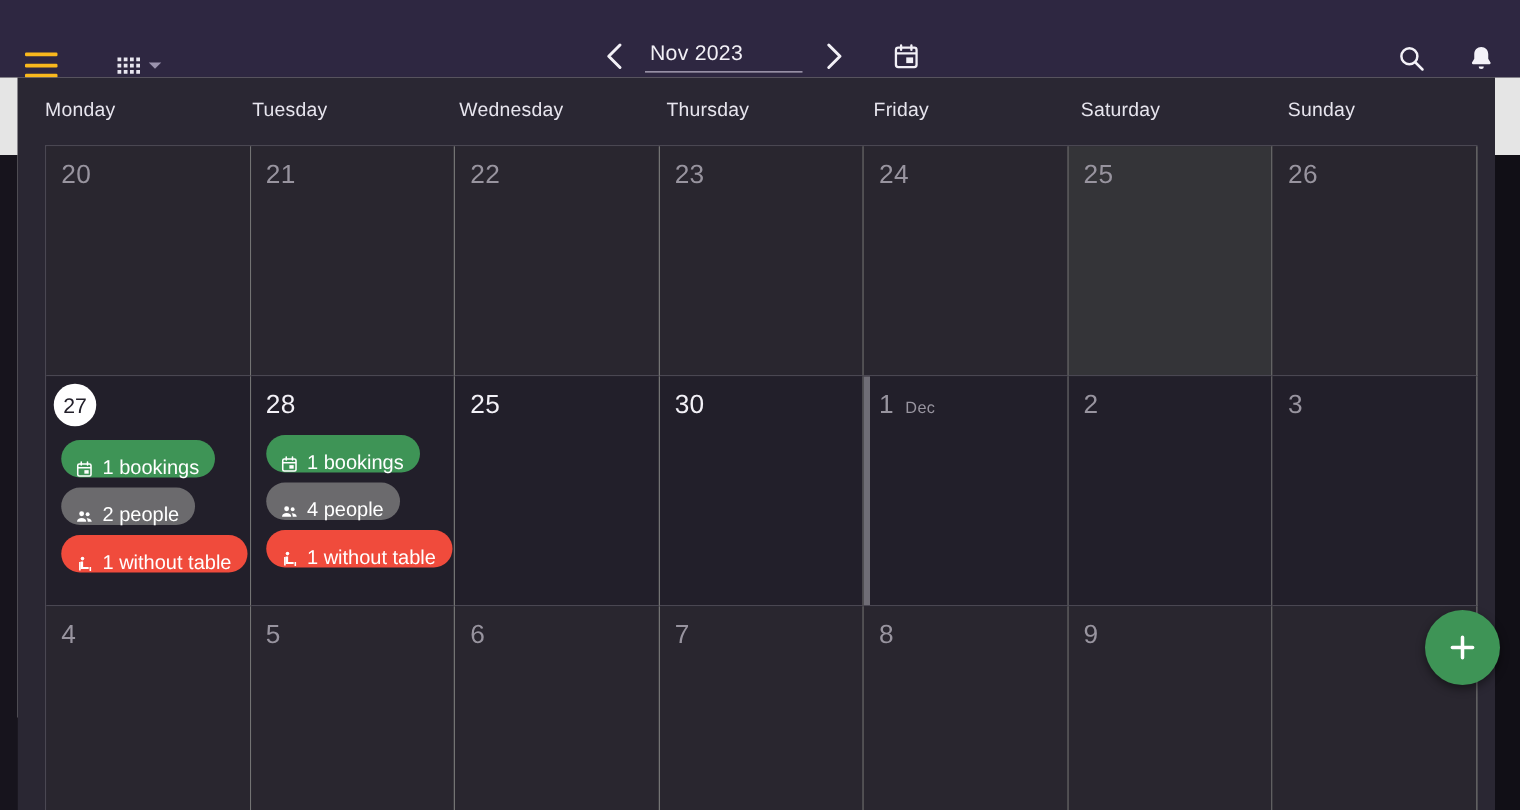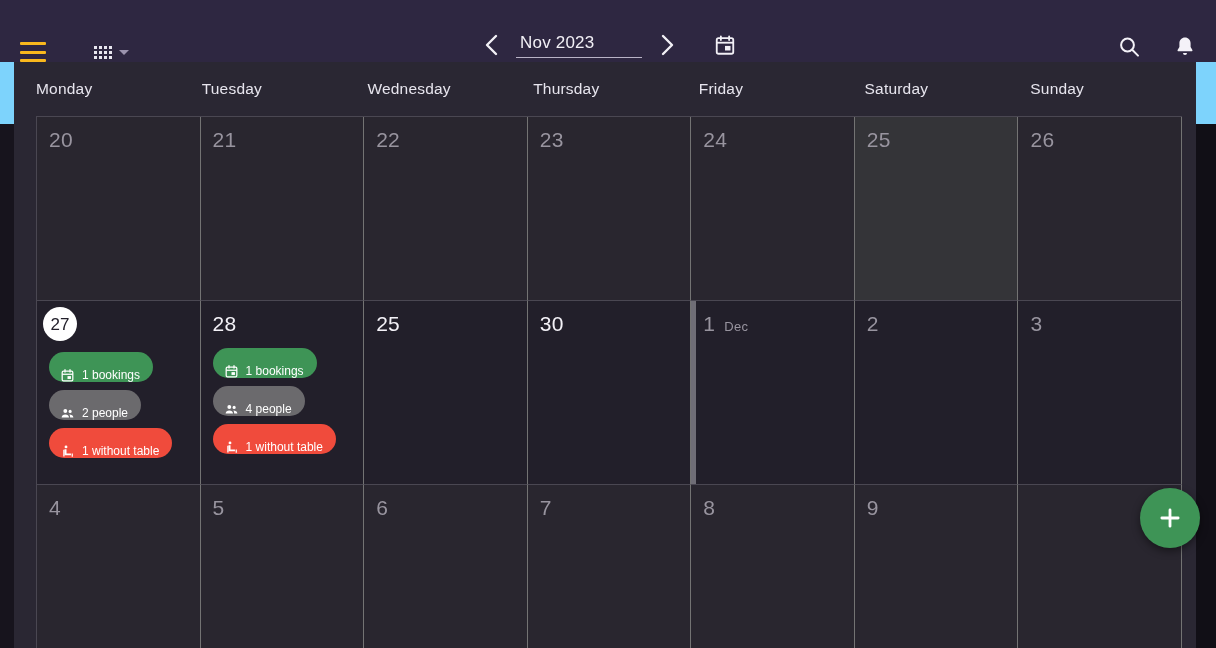--- a/index.html
+++ b/index.html
@@ -89,21 +89,21 @@
   .tb-right .iconbtn {
     width: 30px; height: 30px;
     display: flex; align-items: center; justify-content: center;
     cursor: pointer;
   }
 
   
   .stage {
     position: absolute; left: 0; top: 62px;
     width: 1216px; height: 512px;
-    background: #7dd3fc;
+    background: #e5e5e5;
   }
   .calendar {
     position: absolute; left: 14px; top: 0;
     width: 1182px; height: 586px;
     background: #2a2733;
     overflow: hidden;
   }
 
   .weekdays {
     display: grid;
@@ -156,21 +156,21 @@
     line-height: 1;
     margin: -4px 0 0 -6px;
   }
 
   .chips { margin-top: 11px; display: flex; flex-direction: column; align-items: flex-start; gap: 8px; }
   .chip {
     display: inline-flex; align-items: center; gap: 7px;
     height: 30px; padding: 16px 13px 0 11px;
     border-radius: 15px;
     color: #ffffff;
-    font-size: 12px;
+    font-size: 16px;
     white-space: nowrap;
     cursor: pointer;
   }
   .chip.green { background: #3e9456; }
   .chip.gray  { background: #6b6a6d; }
   .chip.red   { background: #f04b3c; }
   .chip svg { display: block; flex: none; }
 
   
   .vscroll {

